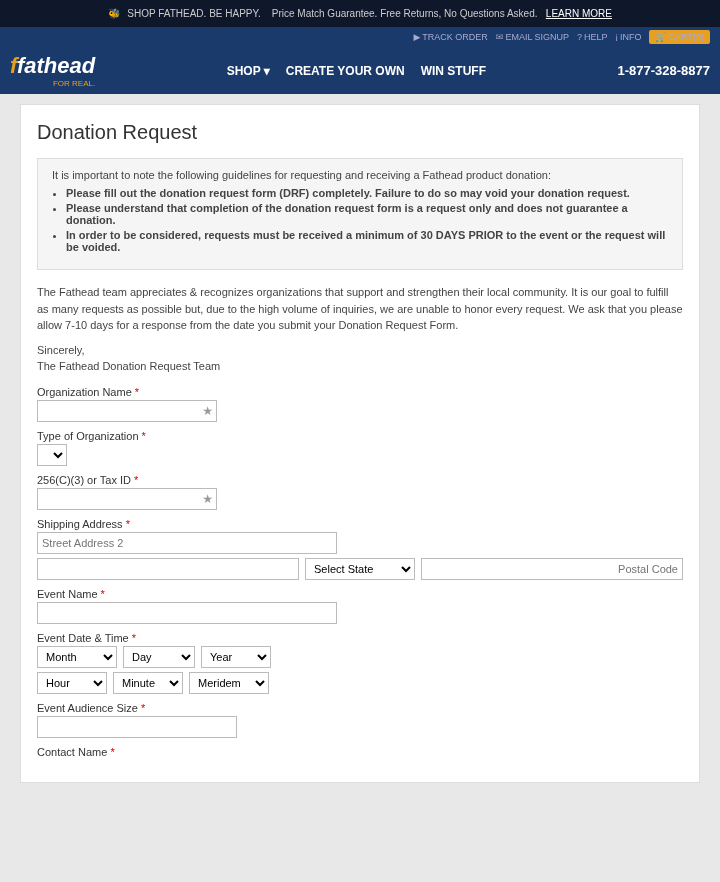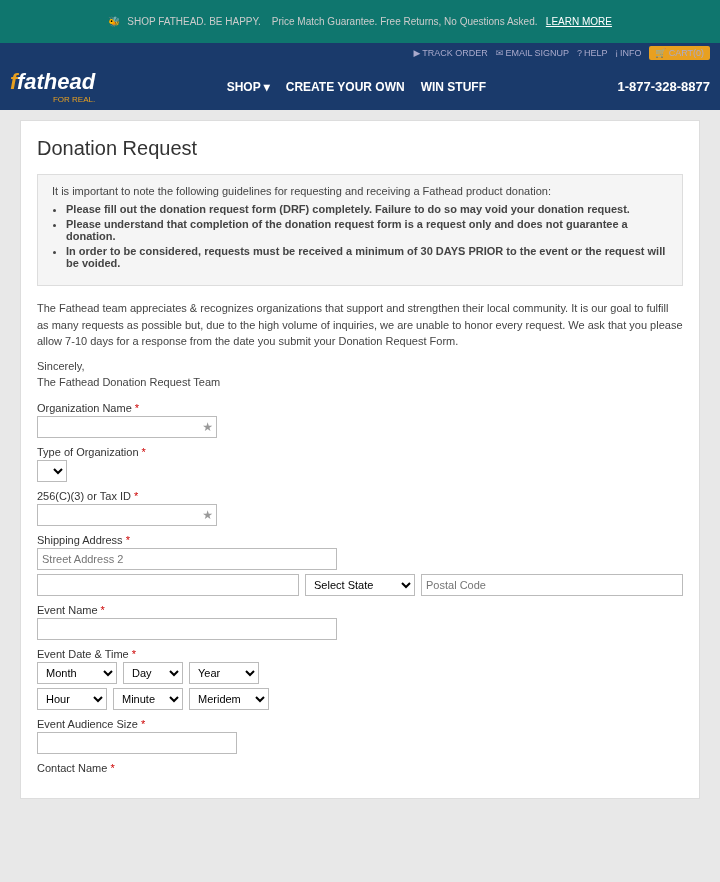--- a/index.html
+++ b/index.html
@@ -1,24 +1,24 @@
 <!DOCTYPE html>
 <html><head>
   <meta charset="utf-8">
   <style>
     * { margin: 0; padding: 0; box-sizing: border-box; }
     body { font-family: Arial, sans-serif; font-size: 12px; background: #e8e8e8; width: 720px; }
 
     
     .top-banner {
-      background: #0f766e;
+      background: #0f172a;
       color: #ccc;
       text-align: center;
       font-size: 10px;
-      padding: 16px 8px;
+      padding: 8px 8px;
     }
     .top-banner a { color: #fff; text-decoration: underline; }
     .top-banner .bee { margin-right: 4px; }
 
     
     .utility-nav {
       background: #1a3a6b;
       display: flex;
       justify-content: flex-end;
       align-items: center;
@@ -133,21 +133,21 @@
       font-size: 11px;
       padding: 4px;
       resize: vertical;
     }
 
     
     .star-icon { color: #e8a020; font-size: 10px; margin-left: 2px; }
 
     
     .addr-row { display: flex; gap: 6px; align-items: center; margin-bottom: 6px; }
-    .addr-row .text-input { flex: 1; }
+    .addr-row .text-input { flex: 1; text-align: right; }
 
     
     .datetime-row { display: flex; gap: 6px; flex-wrap: wrap; margin-bottom: 4px; }
     .datetime-row select { height: 22px; font-size: 11px; border: 1px solid #bbb; }
 
     .input-with-icon { position: relative; display: inline-block; }
     .input-with-icon .text-input { padding-right: 20px; }
     .input-with-icon .field-icon { position: absolute; right: 4px; top: 50%; transform: translateY(-50%); color: #999; font-size: 12px; }
   </style>
 </head>
@@ -292,21 +292,21 @@
 
       <div class="field-group">
         <label class="field-label">
           <span>Event Date &amp; Time</span>
           <span class="req"> *</span>
         </label>
         <div class="datetime-row">
           <select class="select-field" style="width:80px">
             <option>Month</option>
           </select>
-          <select class="select-field" style="width:60px">
+          <select class="select-field" style="width:72px">
             <option>Day</option>
           </select>
           <select class="select-field" style="width:70px">
             <option>Year</option>
           </select>
         </div>
         <div class="datetime-row">
           <select class="select-field" style="width:70px">
             <option>Hour</option>
           </select>

